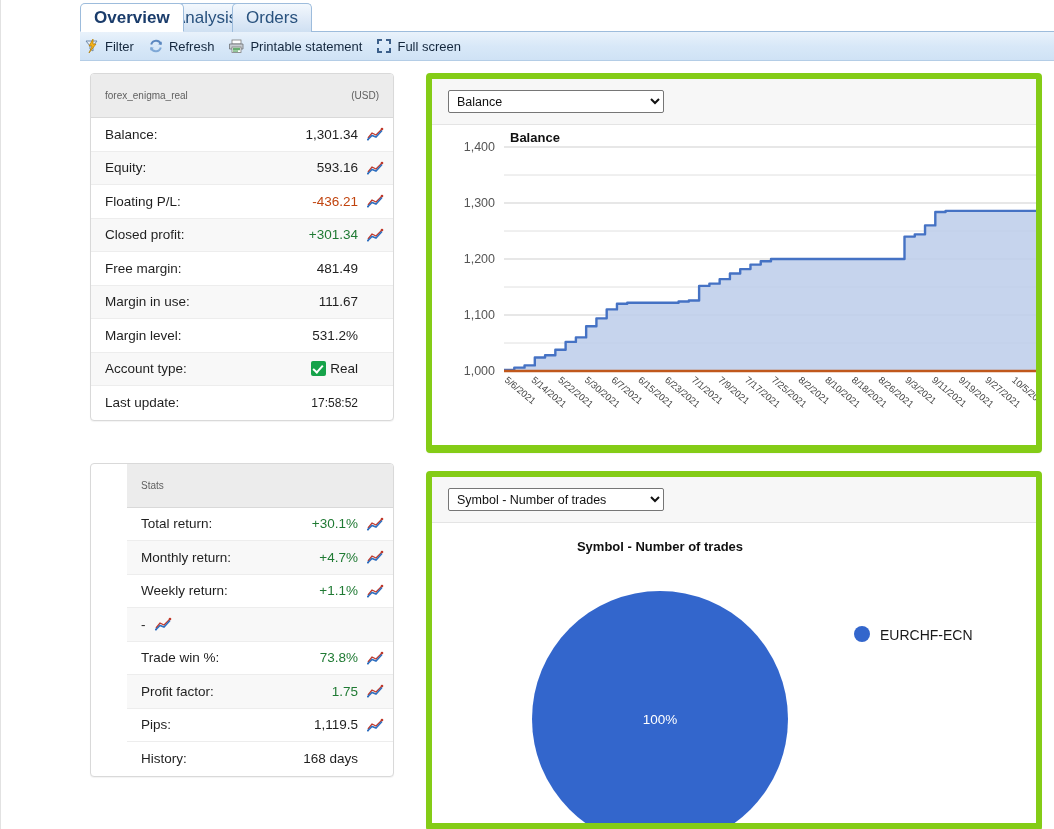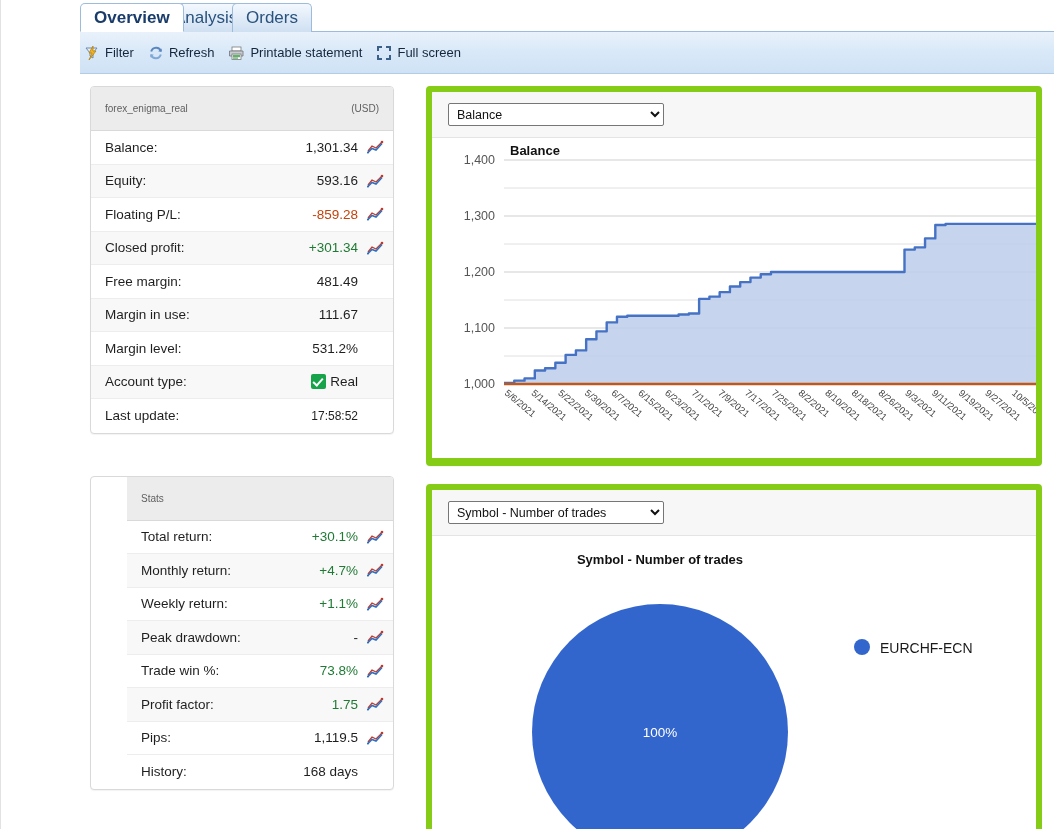--- a/index.html
+++ b/index.html
@@ -50,21 +50,21 @@
     font-weight:bold;
     border-bottom:1px solid #ffffff;
     z-index:3;
   }
   #tab0{left:0px;}
   #tab1{left:80px;}
   #tab2{left:152px;}
 
   
   .toolbar{
-    height:42px;
+    height:29px;
     background:linear-gradient(180deg,#e9f2fb 0%, #d8e8f8 50%, #cfe2f5 100%);
     border-bottom:1px solid #b4cde6;
     display:flex;align-items:center;
     padding-left:4px;
     box-sizing:border-box;
   }
   .tb-item{
     display:flex;align-items:center;
     gap:5px;
     margin-right:14px;
@@ -264,21 +264,21 @@
                 <svg width="17" height="14" viewBox="0 0 17 14">
                   <path d="M1 11 L5 6 L9 8 L15 2" fill="none" stroke="#c0392b" stroke-width="1.3"></path>
                   <path d="M1 12.5 L5 8.5 L9 10 L15 3.5" fill="none" stroke="#2f6fbf" stroke-width="1.6"></path>
                   <circle cx="15" cy="2" r="1.3" fill="#c0392b"></circle>
                   <circle cx="1" cy="12.5" r="1.1" fill="#2f6fbf"></circle>
                 </svg>
               </div>
             </div>
             <div class="row">
               <div class="lbl">Floating P/L:</div>
-              <div class="val neg">-859.28</div>
+              <div class="val neg">-436.21</div>
               <div class="ico">
                 <svg width="17" height="14" viewBox="0 0 17 14">
                   <path d="M1 11 L5 6 L9 8 L15 2" fill="none" stroke="#c0392b" stroke-width="1.3"></path>
                   <path d="M1 12.5 L5 8.5 L9 10 L15 3.5" fill="none" stroke="#2f6fbf" stroke-width="1.6"></path>
                   <circle cx="15" cy="2" r="1.3" fill="#c0392b"></circle>
                   <circle cx="1" cy="12.5" r="1.1" fill="#2f6fbf"></circle>
                 </svg>
               </div>
             </div>
             <div class="row alt">
@@ -356,21 +356,20 @@
               <div class="ico">
                 <svg width="17" height="14" viewBox="0 0 17 14">
                   <path d="M1 11 L5 6 L9 8 L15 2" fill="none" stroke="#c0392b" stroke-width="1.3"></path>
                   <path d="M1 12.5 L5 8.5 L9 10 L15 3.5" fill="none" stroke="#2f6fbf" stroke-width="1.6"></path>
                   <circle cx="15" cy="2" r="1.3" fill="#c0392b"></circle>
                   <circle cx="1" cy="12.5" r="1.1" fill="#2f6fbf"></circle>
                 </svg>
               </div>
             </div>
             <div class="row alt">
-              <div class="lbl">Peak drawdown:</div>
               <div class="val">-</div>
               <div class="ico">
                 <svg width="17" height="14" viewBox="0 0 17 14">
                   <path d="M1 11 L5 6 L9 8 L15 2" fill="none" stroke="#c0392b" stroke-width="1.3"></path>
                   <path d="M1 12.5 L5 8.5 L9 10 L15 3.5" fill="none" stroke="#2f6fbf" stroke-width="1.6"></path>
                   <circle cx="15" cy="2" r="1.3" fill="#c0392b"></circle>
                   <circle cx="1" cy="12.5" r="1.1" fill="#2f6fbf"></circle>
                 </svg>
               </div>
             </div>

